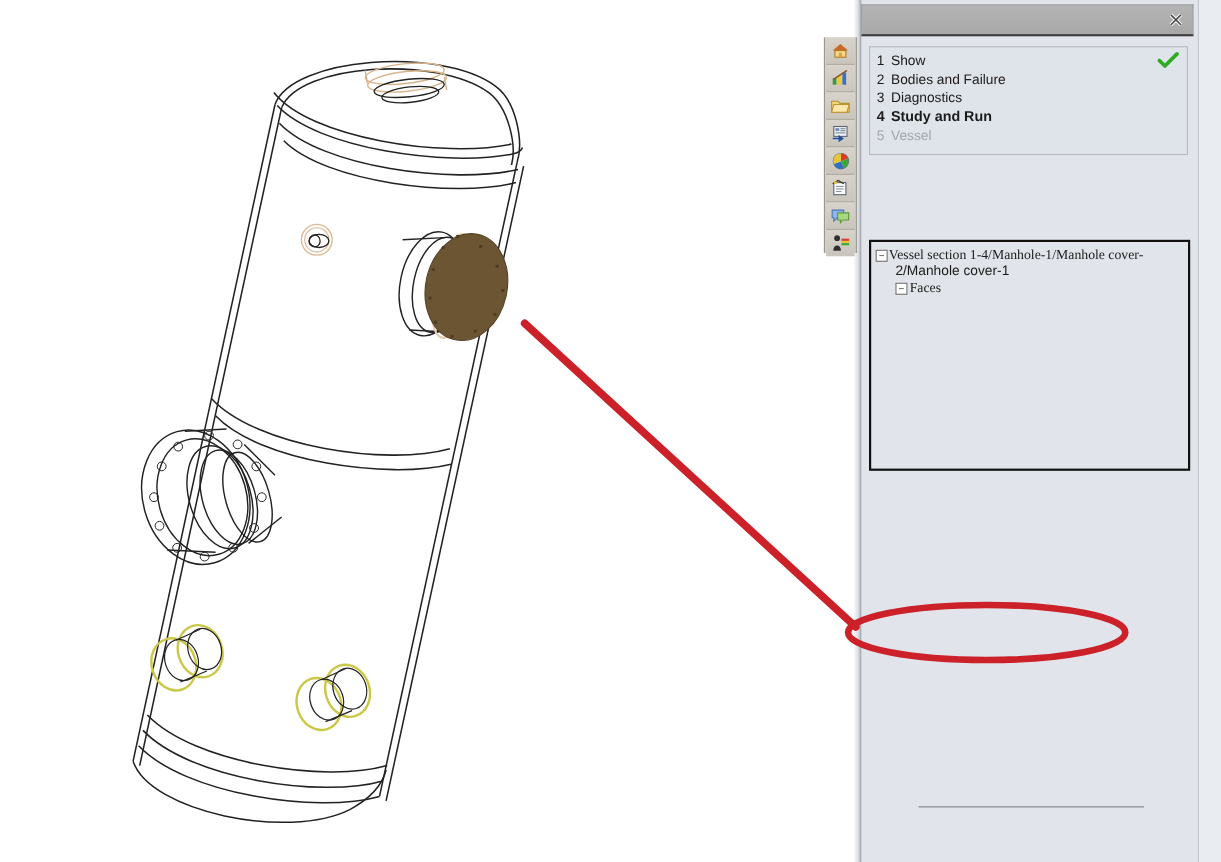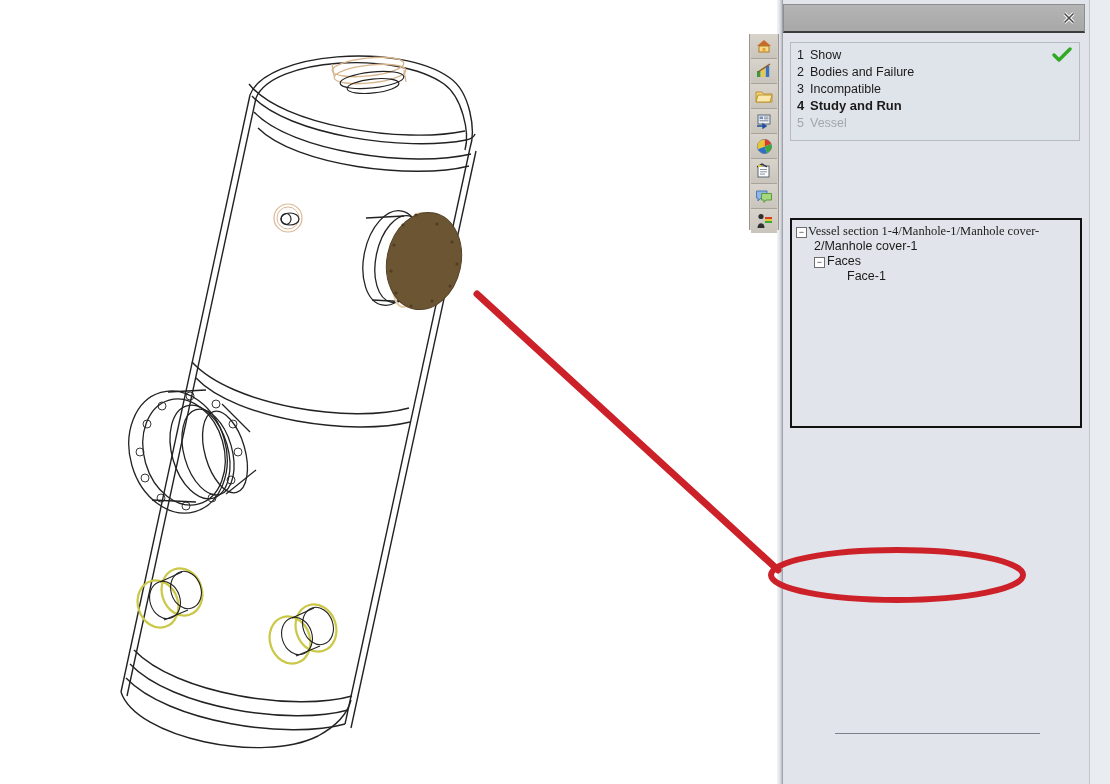--- a/index.html
+++ b/index.html
@@ -88,21 +88,21 @@
   }
   .tree-line{display:flex;align-items:flex-start;line-height:15px;}
   .tnode{
     width:9px;height:9px;border:1px solid #6e6e6e;background:#fff;
     display:inline-flex;align-items:center;justify-content:center;
     font-size:9px;line-height:7px;color:#333;margin-top:3px;flex:none;cursor:pointer;
   }
   #tree-row1{padding:4px 4px 0 4px;}
   #tree-row1 .txt{margin-left:1px;font-family:Liberation Serif, serif;}
   #tree-row2{padding:0 4px 0 22px;}
-  #tree-row2 .txt{margin-left:2px;}
+  #tree-row2 .txt{margin-left:2px;font-family:Liberation Serif, serif;}
   #tree-row3{padding:0 4px 0 55px;}
 
   
   .action{
     position:absolute;left:790px;width:280px;height:20px;
     display:flex;align-items:center;cursor:pointer;
   }
   .action .glyph{width:19px;height:19px;flex:none;margin-right:8px;}
   .action .alabel{font-size:12.5px;color:#1b1b1b;}
   #act-0{top:525px;}
@@ -338,21 +338,21 @@
   <div class="step-row">
     <span class="step-num">1</span>
     <span>Show</span>
   </div>
   <div class="step-row">
     <span class="step-num">2</span>
     <span>Bodies and Failure</span>
   </div>
   <div class="step-row">
     <span class="step-num">3</span>
-    <span>Incompatible</span>
+    <span>Diagnostics</span>
   </div>
   <div class="step-row current">
     <span class="step-num">4</span>
     <span>Study and Run</span>
   </div>
   <div class="step-row disabled">
     <span class="step-num">5</span>
     <span>Vessel</span>
   </div>
   <div id="step-check">
@@ -370,23 +370,20 @@
     <span class="tnode">−</span>
     <span class="txt">Vessel section 1-4/Manhole-1/Manhole cover-</span>
   </div>
   <div class="tree-line" id="tree-row1b" style="padding:0 4px 0 22px;">
     <span>2/Manhole cover-1</span>
   </div>
   <div class="tree-line" id="tree-row2">
     <span class="tnode">−</span>
     <span class="txt">Faces</span>
   </div>
-  <div class="tree-line" id="tree-row3">
-    <span>Face-1</span>
-  </div>
 </div>
 
 <div class="pane-text" id="lbl-dblclick">Double-click item from list to zoom</div>
 <div class="pane-text" id="lbl-help">To help you mesh failed bodies, select one of the following:</div>
 
 <div class="action" id="act-0">
   <span class="glyph">
     <svg width="19" height="19" viewBox="0 0 19 19">
       <rect x="0.5" y="0.5" width="18" height="18" fill="#3e9b26" stroke="#1d6b10"></rect>
       <rect x="2" y="2" width="15" height="15" fill="none" stroke="#9ddb8a"></rect>

